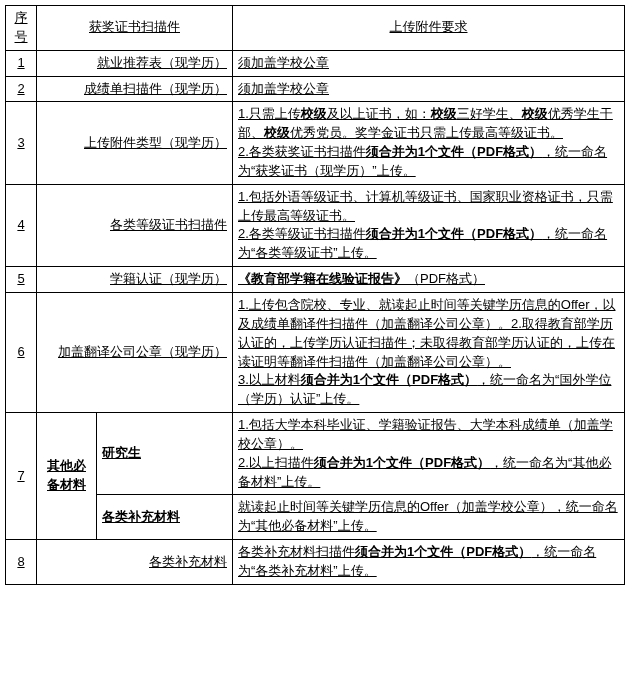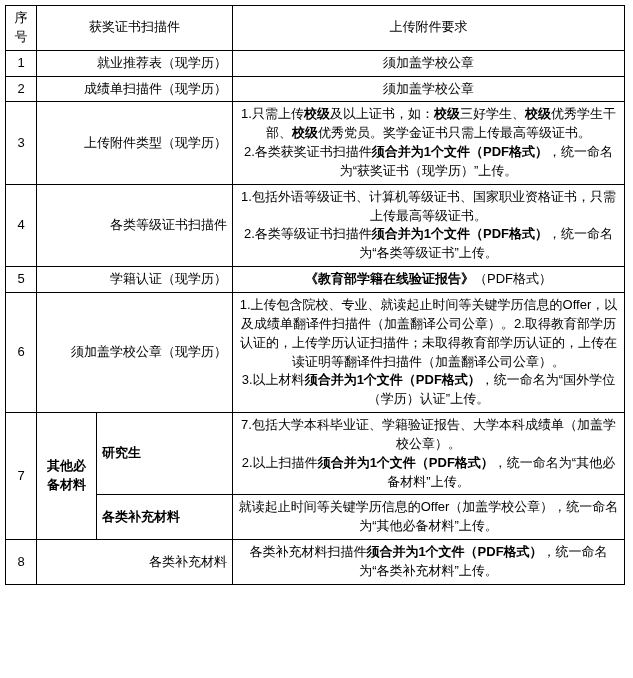--- a/index.html
+++ b/index.html
@@ -16,20 +16,21 @@
     height: 678px;
     position: relative;
     background: #ffffff;
     box-sizing: border-box;
   }
   table.req-table {
     border-collapse: collapse;
     width: 594px;
     margin: 5px 12px 0 5px;
     table-layout: fixed;
+    text-decoration: underline;
   }
   table.req-table td, table.req-table th {
     border: 1px solid #000000;
     padding: 3px 5px;
     vertical-align: middle;
     font-size: 13px;
     line-height: 1.45;
     font-weight: normal;
   }
 
@@ -41,21 +42,21 @@
   }
   .c-num {
     text-align: center;
     font-size: 13px;
   }
   .c-type {
     text-align: right;
     font-size: 13px;
   }
   .c-req {
-    text-align: center;
+    text-align: left;
     font-size: 13px;
   }
   .c-req p {
     margin: 0;
     padding: 0;
   }
   
   .sub-label {
     width: 44px;
     text-align: center;
@@ -125,33 +126,33 @@
       <tr>
         <td class="c-num">5</td>
         <td class="c-type" colspan="2">学籍认证（现学历）</td>
         <td class="c-req">
           <p><b>《教育部学籍在线验证报告》</b>（PDF格式）</p>
         </td>
       </tr>
 
       <tr>
         <td class="c-num">6</td>
-        <td class="c-type" colspan="2">须加盖学校公章（现学历）</td>
+        <td class="c-type" colspan="2">加盖翻译公司公章（现学历）</td>
         <td class="c-req">
           <p>1.上传包含院校、专业、就读起止时间等关键学历信息的Offer，以及成绩单翻译件扫描件（加盖翻译公司公章）。2.取得教育部学历认证的，上传学历认证扫描件；未取得教育部学历认证的，上传在读证明等翻译件扫描件（加盖翻译公司公章）。</p>
           <p>3.以上材料<b>须合并为1个文件（PDF格式）</b>，统一命名为“国外学位（学历）认证”上传。</p>
         </td>
       </tr>
 
       <tr>
         <td class="c-num" rowspan="2">7</td>
         <td class="sub-label" rowspan="2" style="font-weight: bold; border-radius: 22px;">其他必备材料</td>
         <td class="sub-type" style="font-weight: bold;">研究生</td>
         <td class="c-req">
-          <p>7.包括大学本科毕业证、学籍验证报告、大学本科成绩单（加盖学校公章）。</p>
+          <p>1.包括大学本科毕业证、学籍验证报告、大学本科成绩单（加盖学校公章）。</p>
           <p>2.以上扫描件<b>须合并为1个文件（PDF格式）</b>，统一命名为“其他必备材料”上传。</p>
         </td>
       </tr>
       <tr>
         <td class="sub-type" style="font-weight: bold;">各类补充材料</td>
         <td class="c-req">
           <p>就读起止时间等关键学历信息的Offer（加盖学校公章），统一命名为“其他必备材料”上传。</p>
         </td>
       </tr>
 

